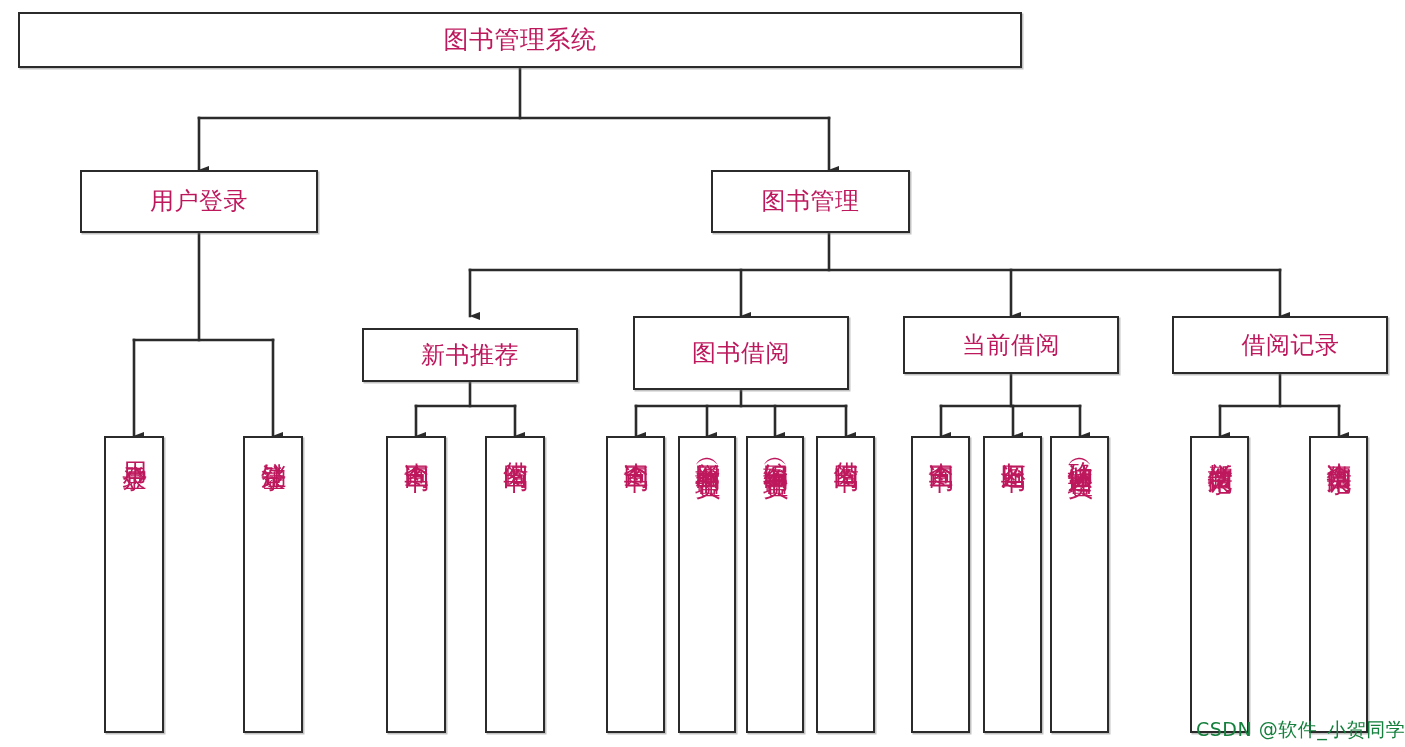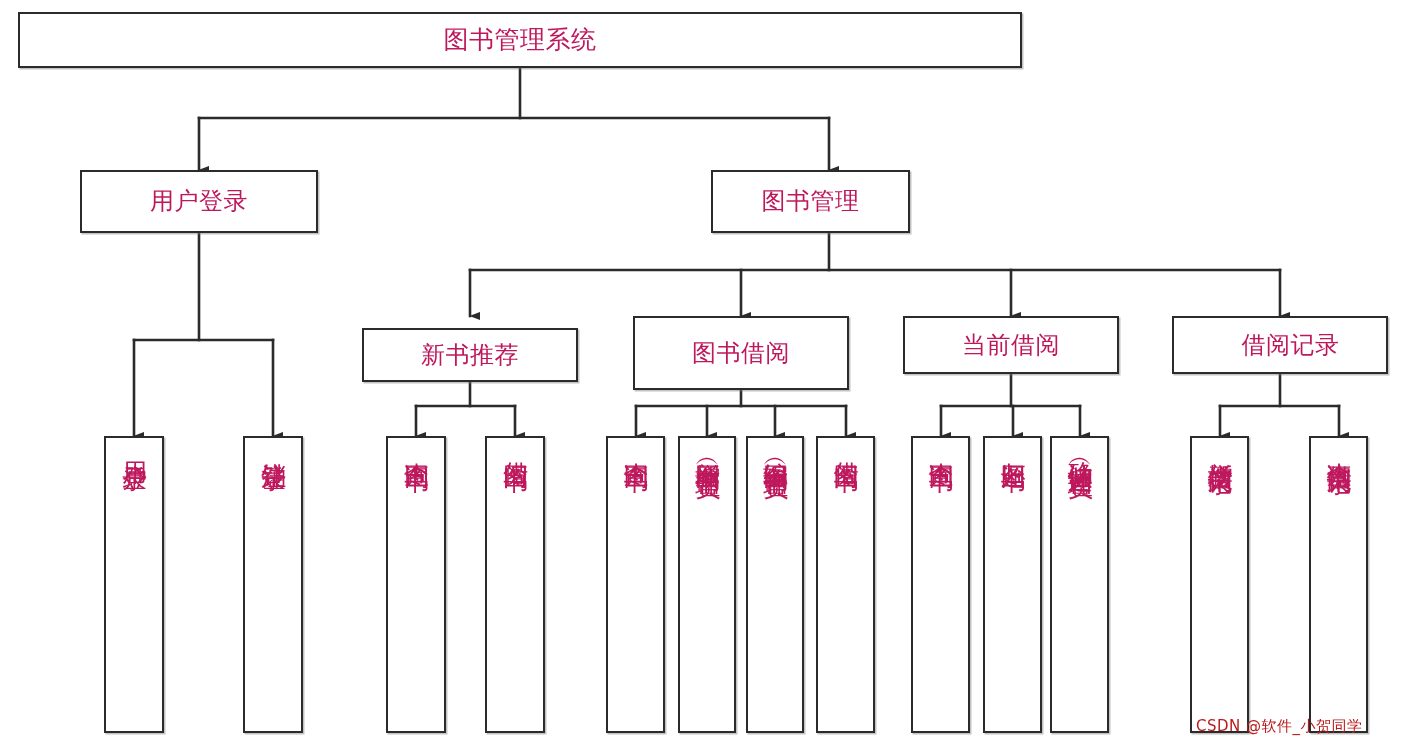--- a/index.html
+++ b/index.html
@@ -58,22 +58,22 @@
     writing-mode: vertical-rl;
     text-orientation: upright;
     font-size: 25px;
     line-height: 1.05;
     letter-spacing: 2px;
     white-space: nowrap;
     margin: 0 auto;
   }
   .watermark {
     position: absolute;
-    font-size: 15px;
-    color: #b91c1c;
+    font-size: 19px;
+    color: #15803d;
     white-space: nowrap;
     letter-spacing: 0.5px;
     font-family: "DejaVu Sans", "Liberation Sans", sans-serif;
   }
 </style>
 </head>
 <body>
 
 <div id="diagram-root">
 

